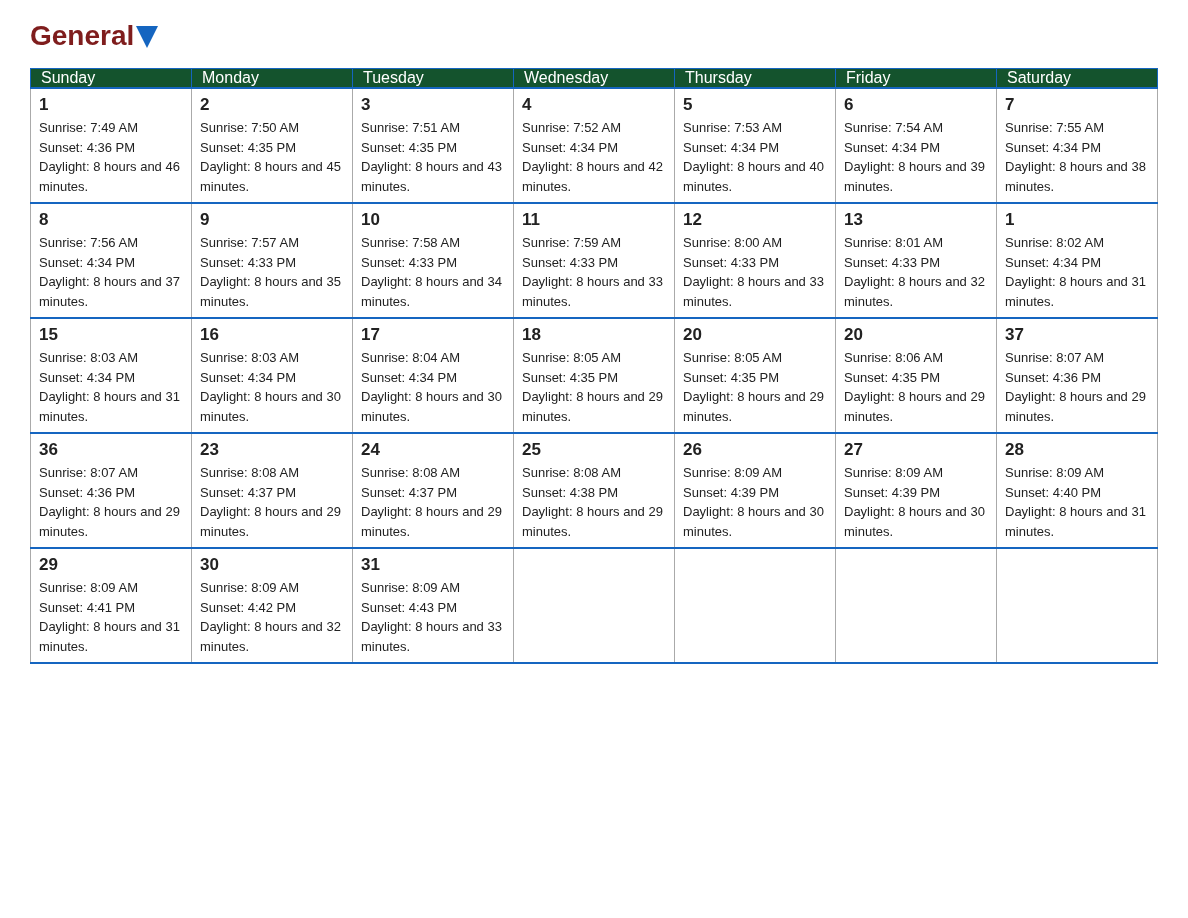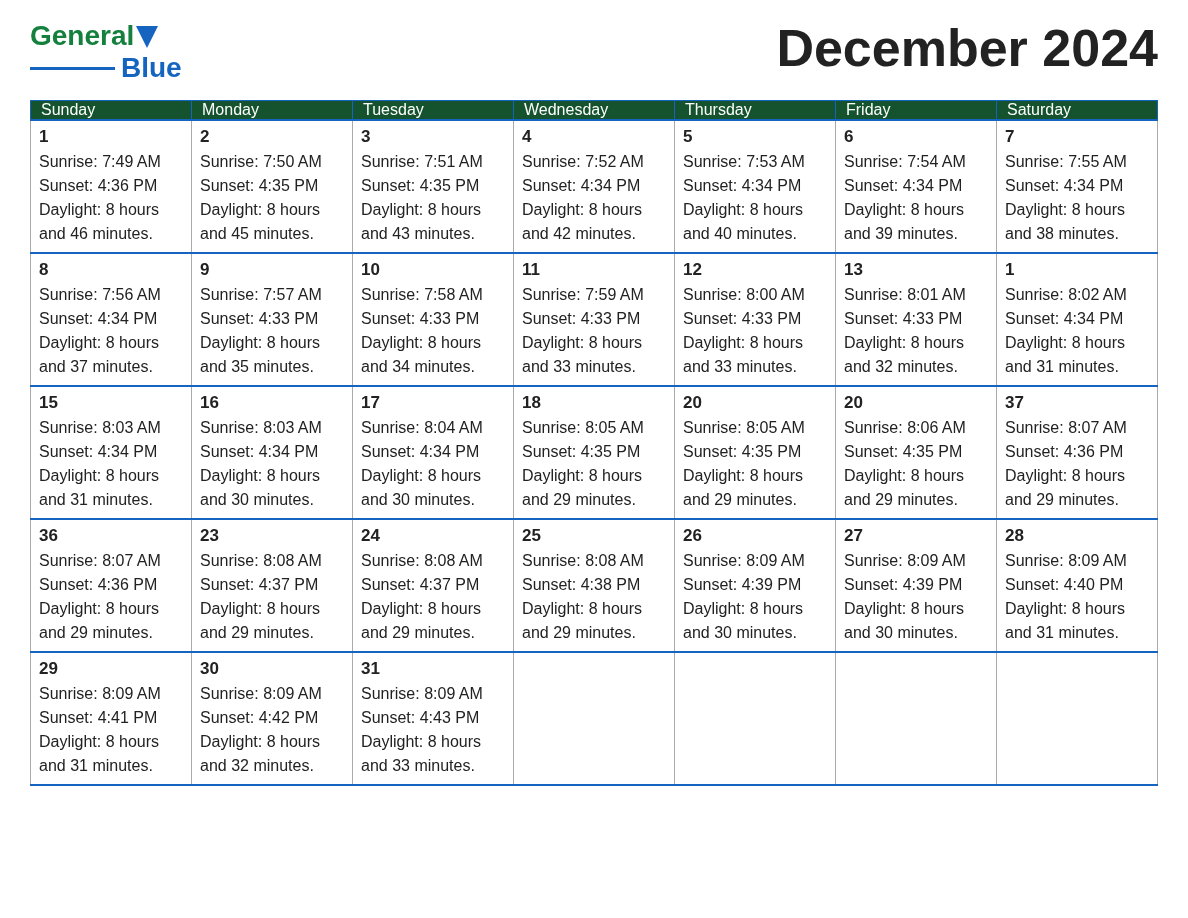--- a/index.html
+++ b/index.html
@@ -61,46 +61,41 @@
       border-bottom: 2px solid #1565c0;
     }
     .day-num {
       font-size: 17px;
       font-weight: bold;
       color: #222;
       display: block;
       margin-bottom: 3px;
     }
     .day-info {
-      font-size: 16px;
+      font-size: 13px;
       line-height: 1.5;
       color: #222;
     }
     .empty-cell {
       background: #fff;
     }
   </style>
 </head>
 <body>
 
 <div class="header">
   <div class="logo">
     <div style="display:flex;align-items:center;gap:0;">
-      <span style="font-size:28px;font-weight:bold;color:#15803d;">General</span>
+      <span style="font-size:28px;font-weight:bold;color:#7f1d1d;">General</span>
       <svg width="22" height="22" viewBox="0 0 22 22" style="margin-left:2px;margin-top:2px;">
         <polygon points="0,0 22,0 11,22" fill="#1565c0"></polygon>
       </svg>
     </div>
-    <div style="display:flex;align-items:center;">
-      <div style="width:85px;height:3px;background:#1565c0;"></div>
-      <span style="font-size:28px;font-weight:bold;color:#1565c0;margin-left:6px;">Blue</span>
-    </div>
   </div>
   <div class="title-block">
-    <div class="month-title">December 2024</div>
   </div>
 </div>
 
 <table class="calendar">
   <thead>
     <tr>
       <th>Sunday</th>
       <th>Monday</th>
       <th>Tuesday</th>
       <th>Wednesday</th>

